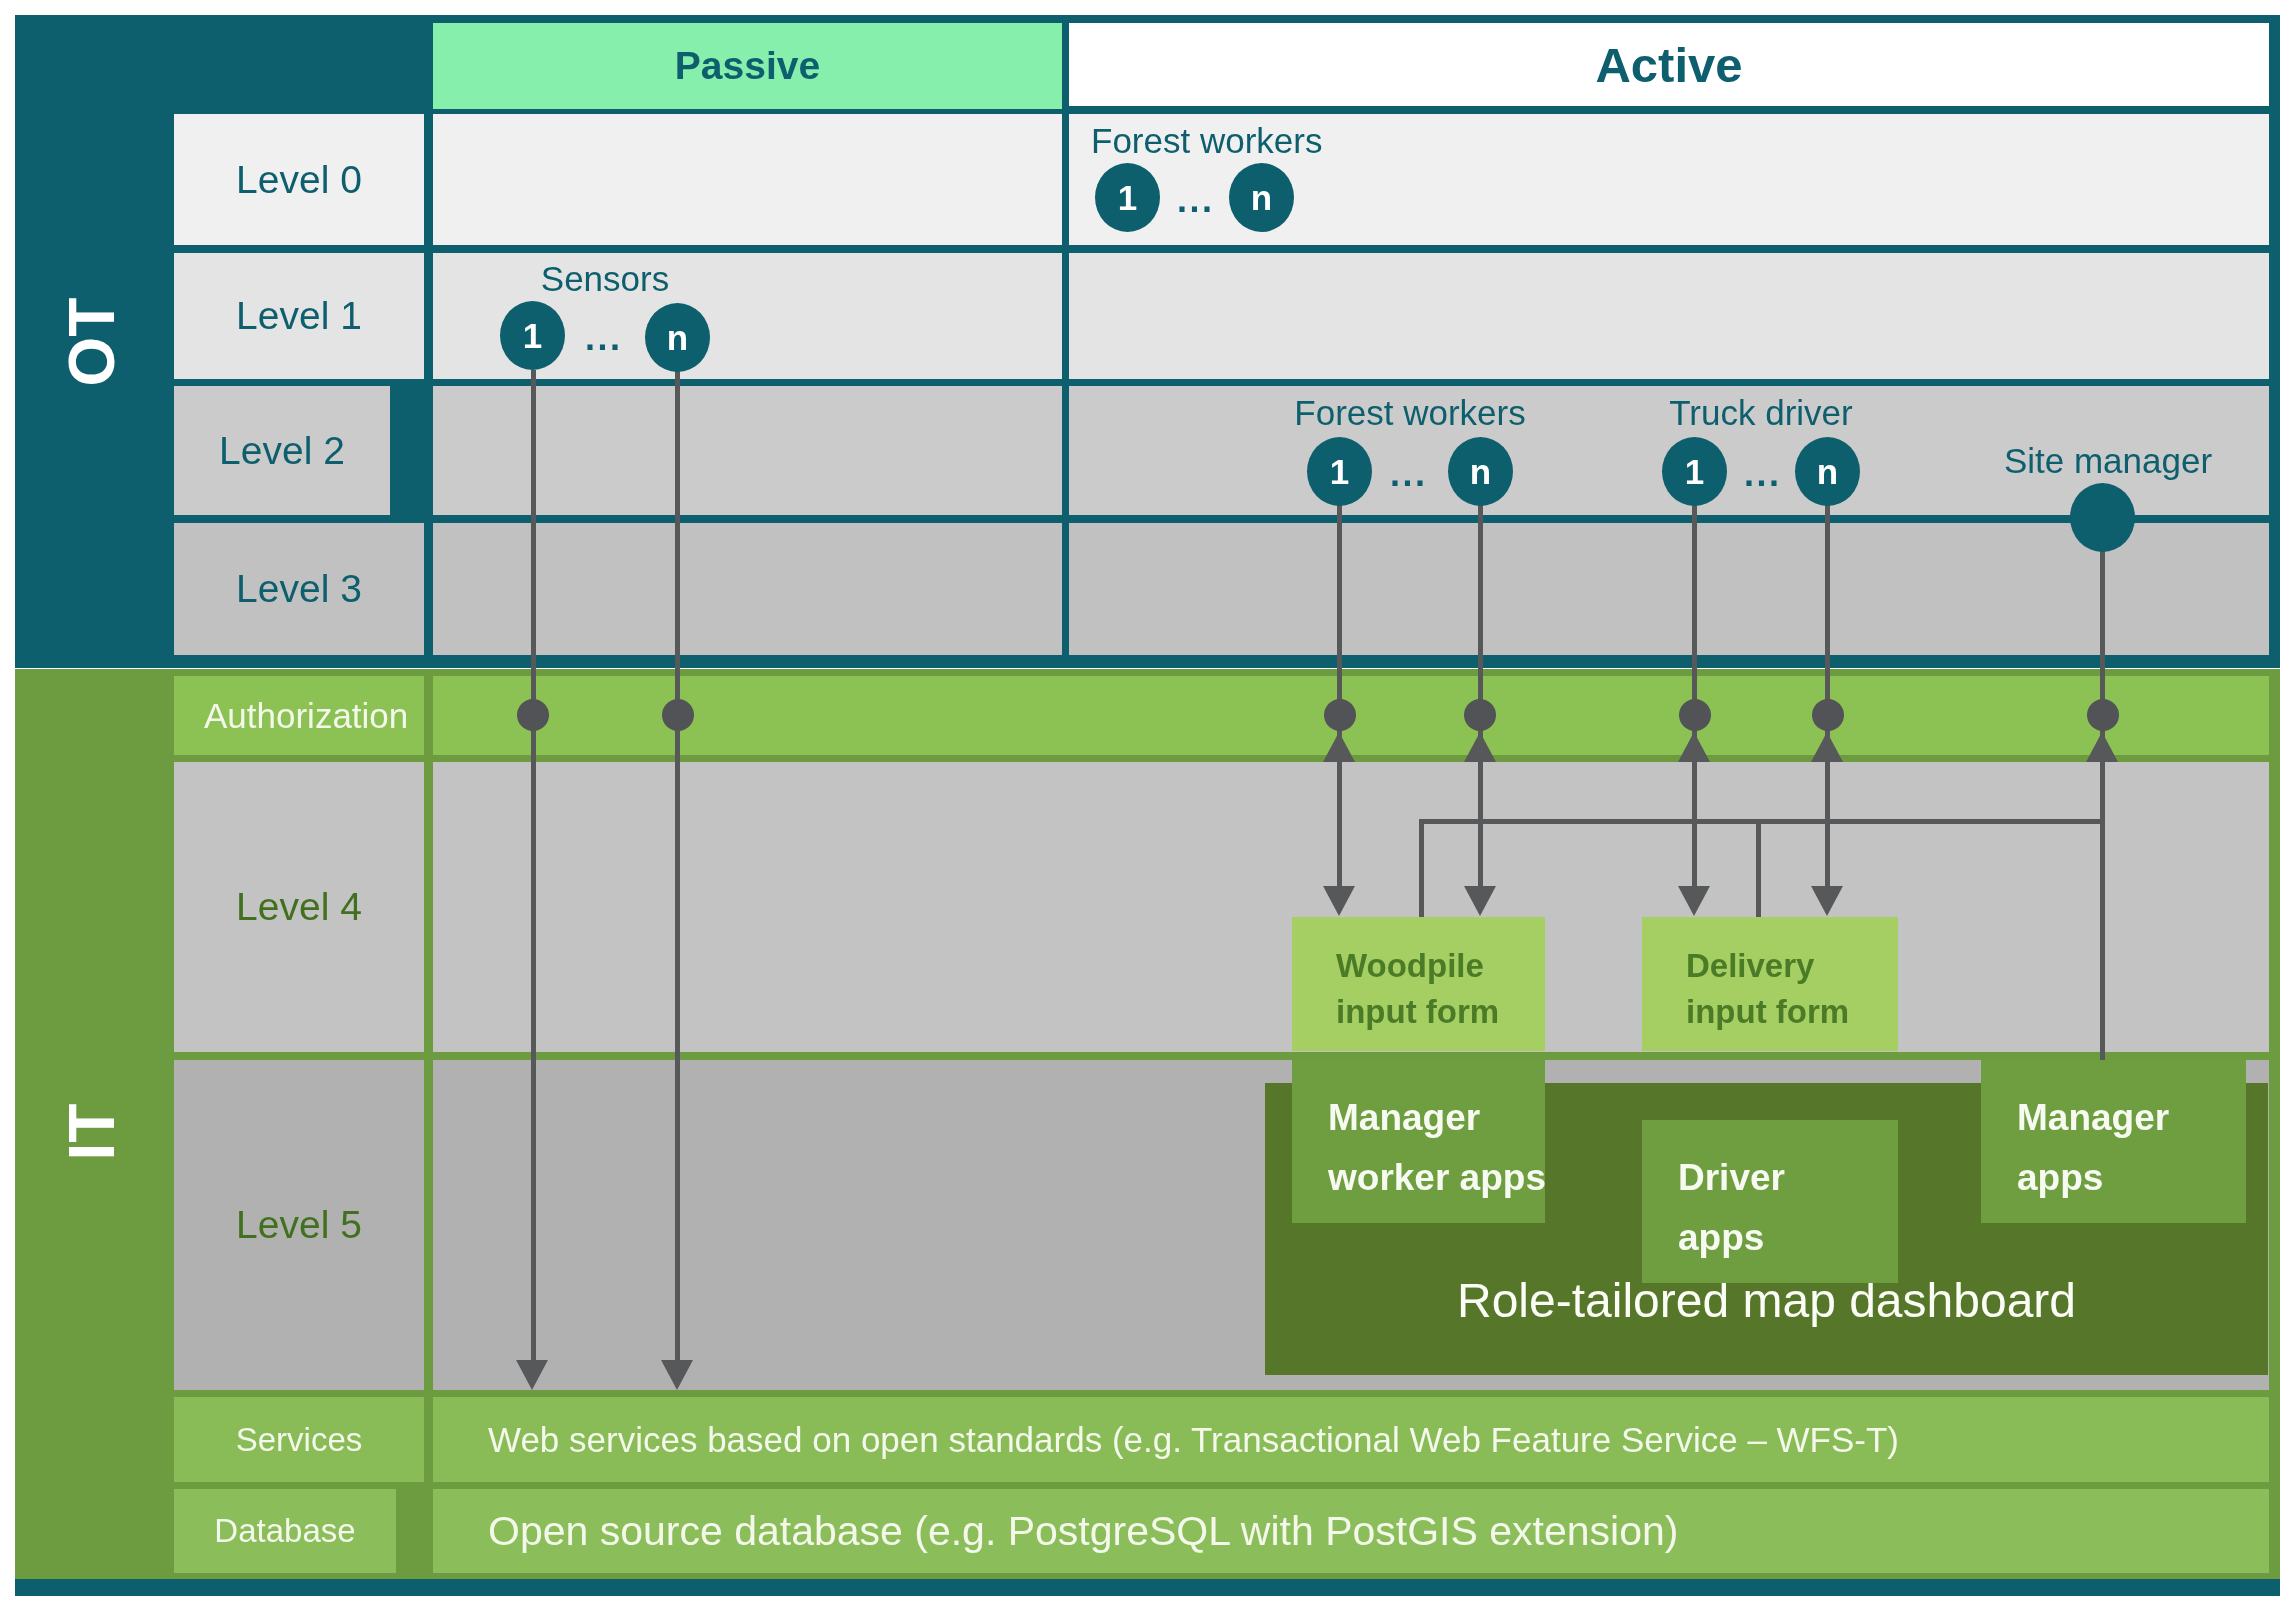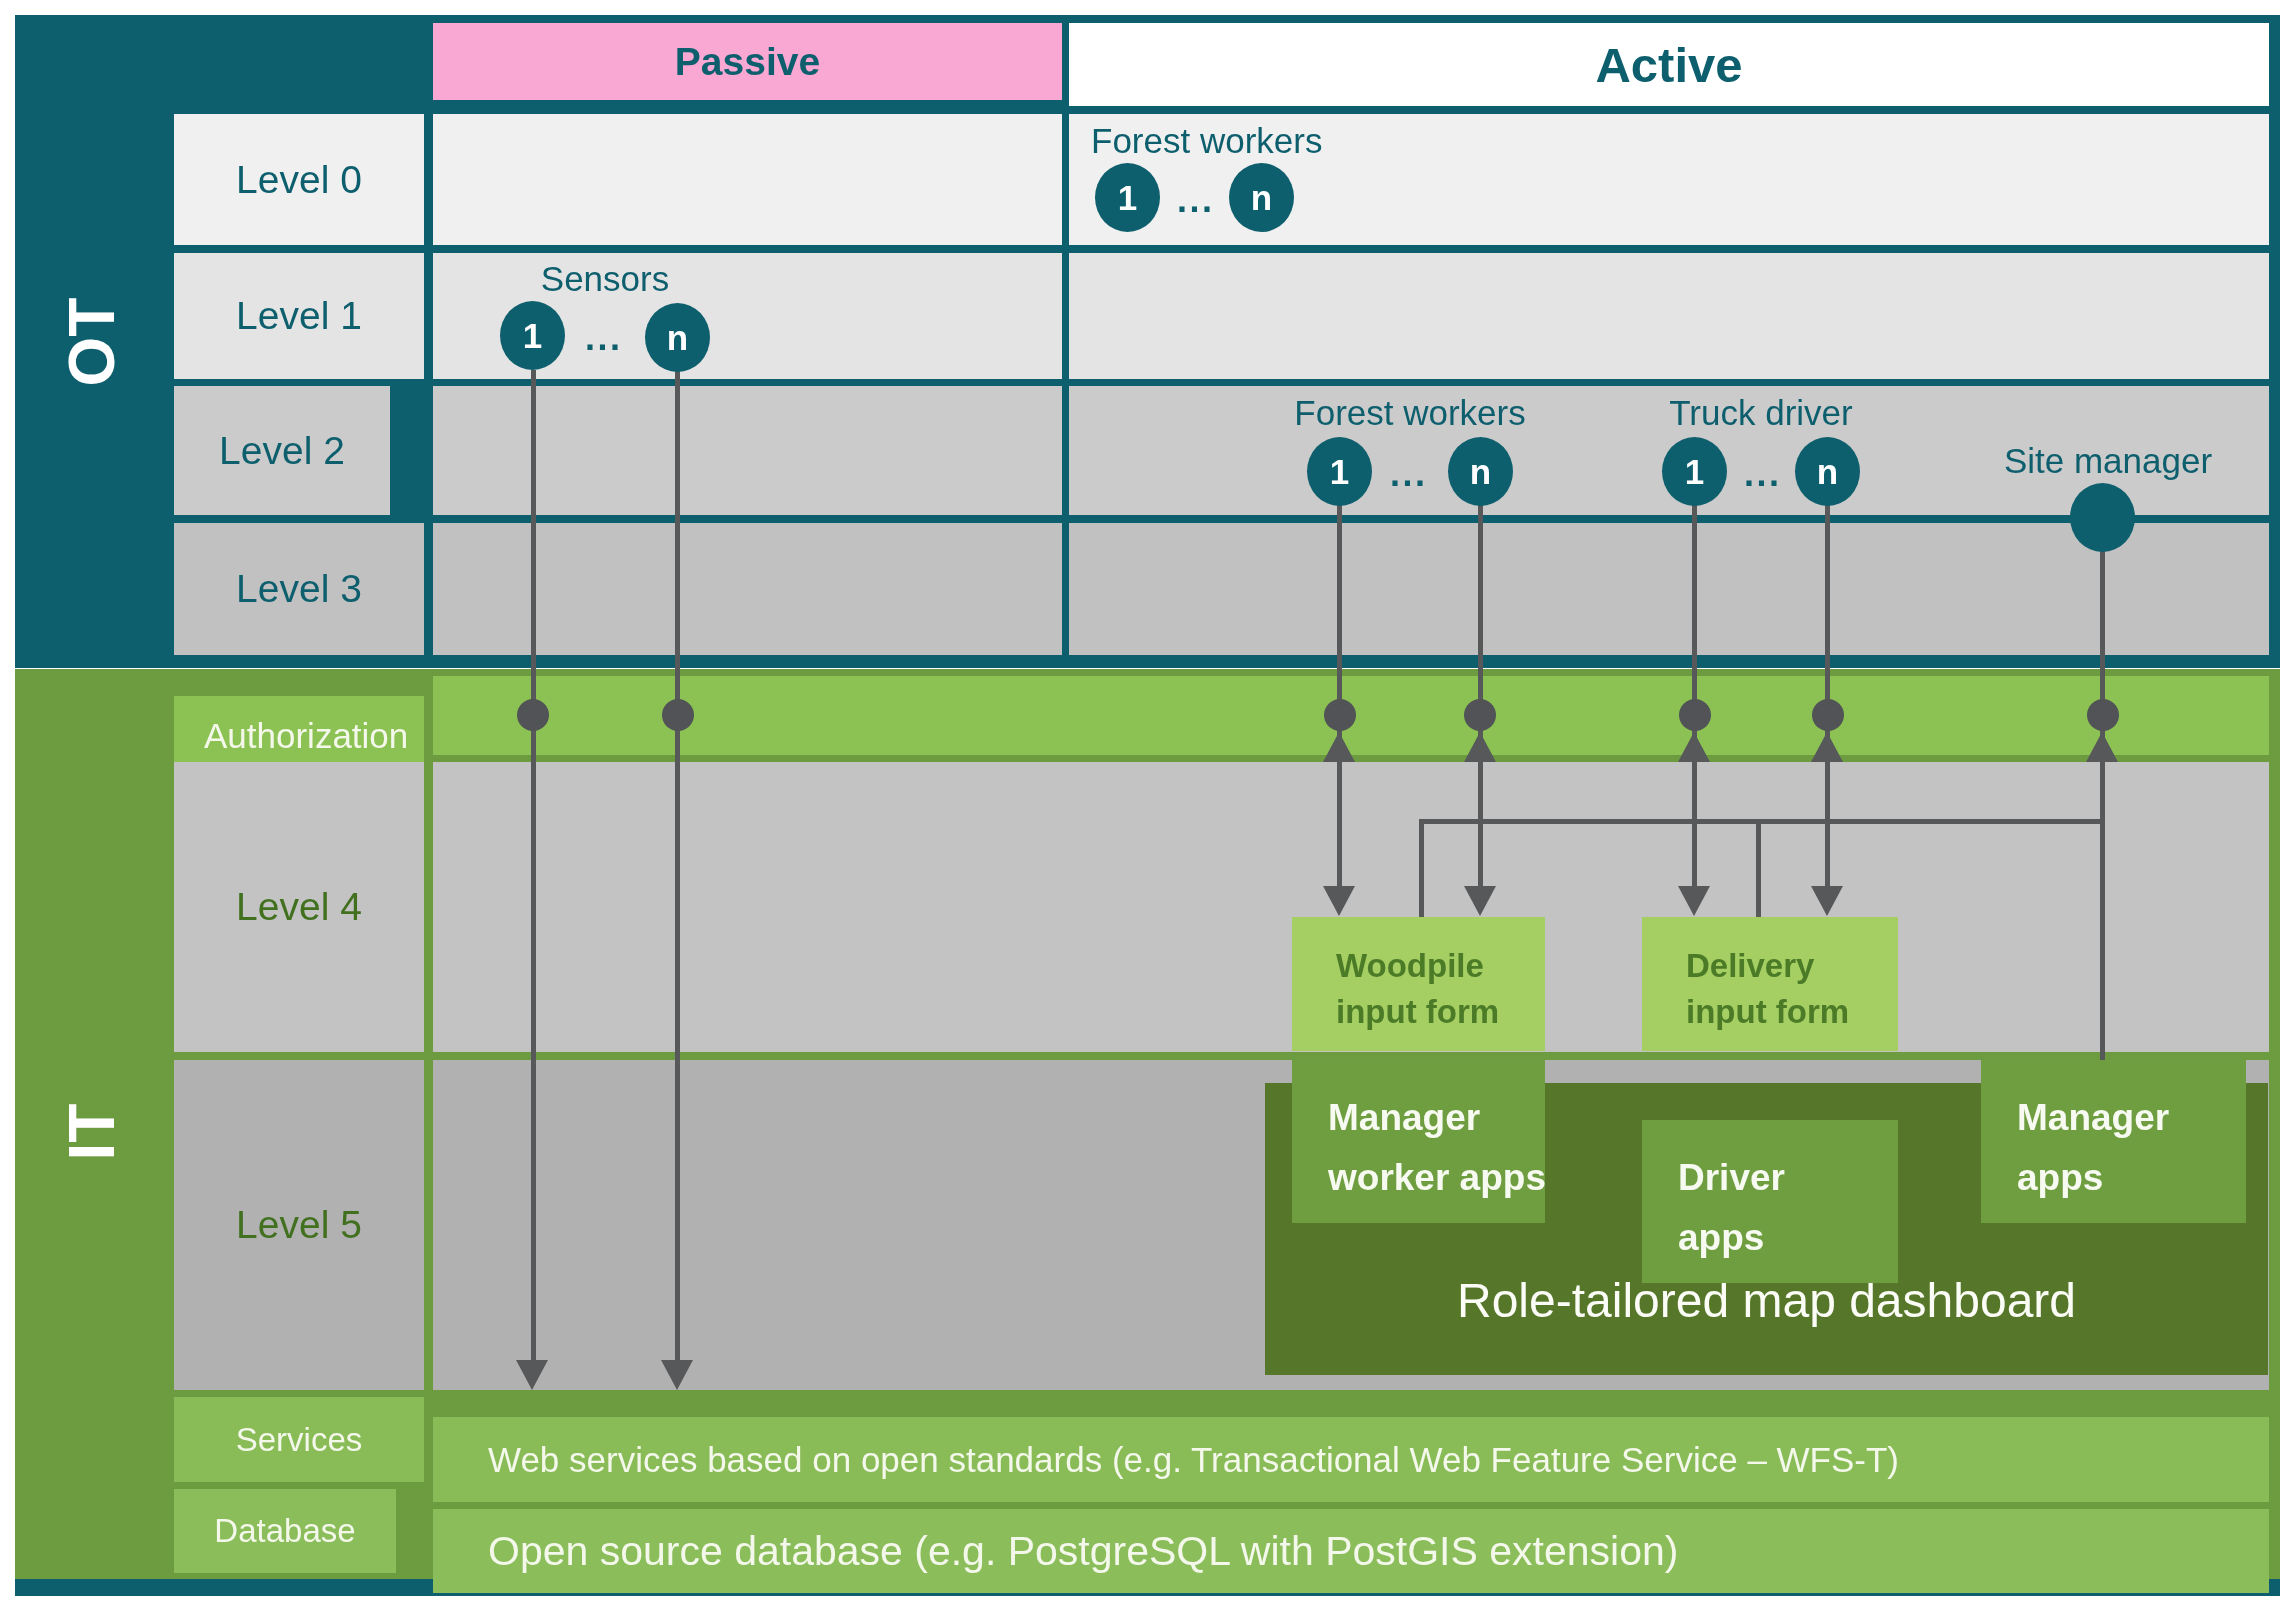--- a/index.html
+++ b/index.html
@@ -5,21 +5,21 @@
   html,body{margin:0;padding:0;background:#ffffff;}
   .page{position:relative;width:2295px;height:1600px;background:#ffffff;overflow:hidden;
         font-family:"Liberation Sans",sans-serif;}
   .abs{position:absolute;}
   .cell{position:absolute;}
   
   .ot-bg{background:#0E5F6E;}
   .it-bg{background:#6C9B40;}
   
   .tc{display:flex;align-items:center;justify-content:center;text-align:center;}
-  .tl{display:flex;align-items:center;justify-content:flex-start;text-align:left;margin-top:20px;}
+  .tl{display:flex;align-items:center;justify-content:flex-start;text-align:left;}
   .teal-text{color:#0E5F6E;}
   .white-text{color:#F4F8EB;}
   .green-text{color:#41701F;}
   .rot{transform:rotate(-90deg);transform-origin:center center;}
   
   .vline{position:absolute;width:5px;background:#56585A;}
   .hline{position:absolute;height:5px;background:#56585A;}
   .dot{position:absolute;width:32px;height:32px;border-radius:50%;background:#515356;}
   .arrow-up{position:absolute;width:0;height:0;border-left:16.6px solid transparent;
             border-right:16.6px solid transparent;border-bottom:30px solid #56585A;}
@@ -45,21 +45,21 @@
   <div class="abs it-bg" style="left:15.4px;top:669px;width:2265px;height:927px;"></div>
   <div class="abs ot-bg" style="left:15.4px;top:1579px;width:2265px;height:17px;"></div>
 
   <div class="abs tc" style="left:18.5px;top:280px;width:148px;height:123px;">
     <span class="rot" style="color:#ffffff;font-size:64px;font-weight:bold;">OT</span>
   </div>
   <div class="abs tc" style="left:18.5px;top:1070px;width:148px;height:123px;">
     <span class="rot" style="color:#ffffff;font-size:64px;font-weight:bold;">IT</span>
   </div>
 
-  <div class="cell tc" style="left:433px;top:23.4px;width:629px;height:77px;background:#f9a8d4;">
+  <div class="cell tc" style="left:433px;top:23.4px;width:629px;height:86px;background:#86efac;">
     <span class="teal-text" style="font-size:39px;font-weight:bold;">Passive</span>
   </div>
   <div class="cell tc" style="left:1069px;top:23.4px;width:1200px;height:83px;background:#ffffff;">
     <span class="teal-text" style="font-size:49px;font-weight:bold;">Active</span>
   </div>
 
   <div class="cell tc" style="left:174px;top:114px;width:250px;height:131px;background:#F0F0F0;">
     <span class="teal-text" style="font-size:39px;">Level 0</span>
   </div>
   <div class="cell" style="left:433px;top:114px;width:629px;height:131px;background:#F0F0F0;"></div>

